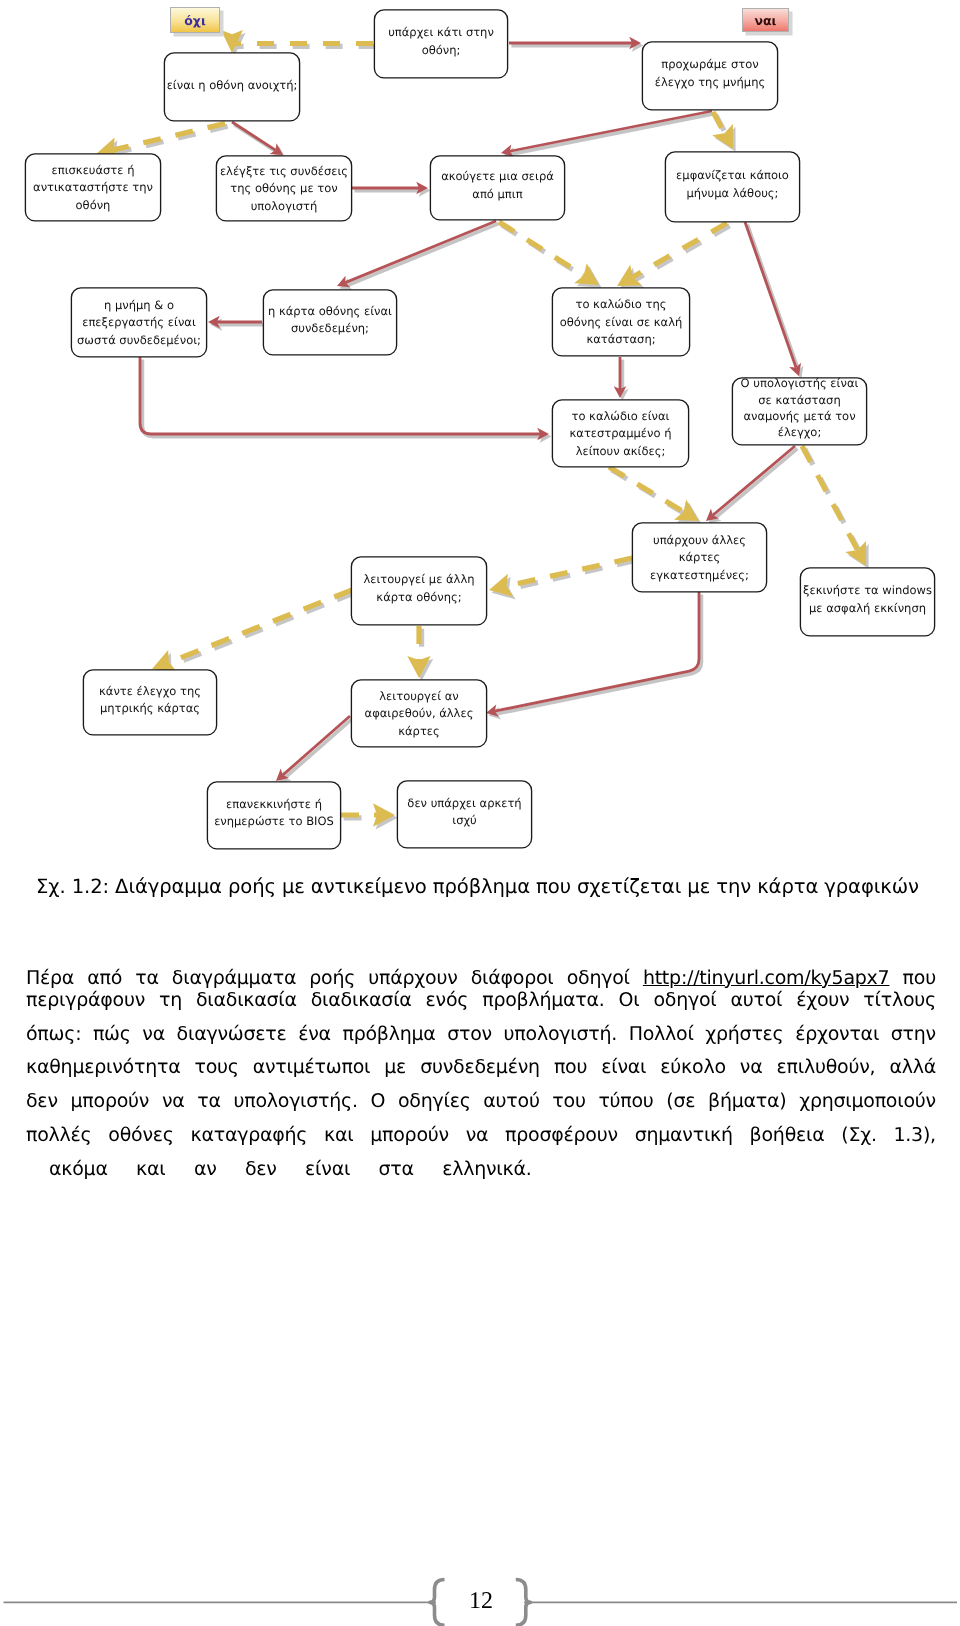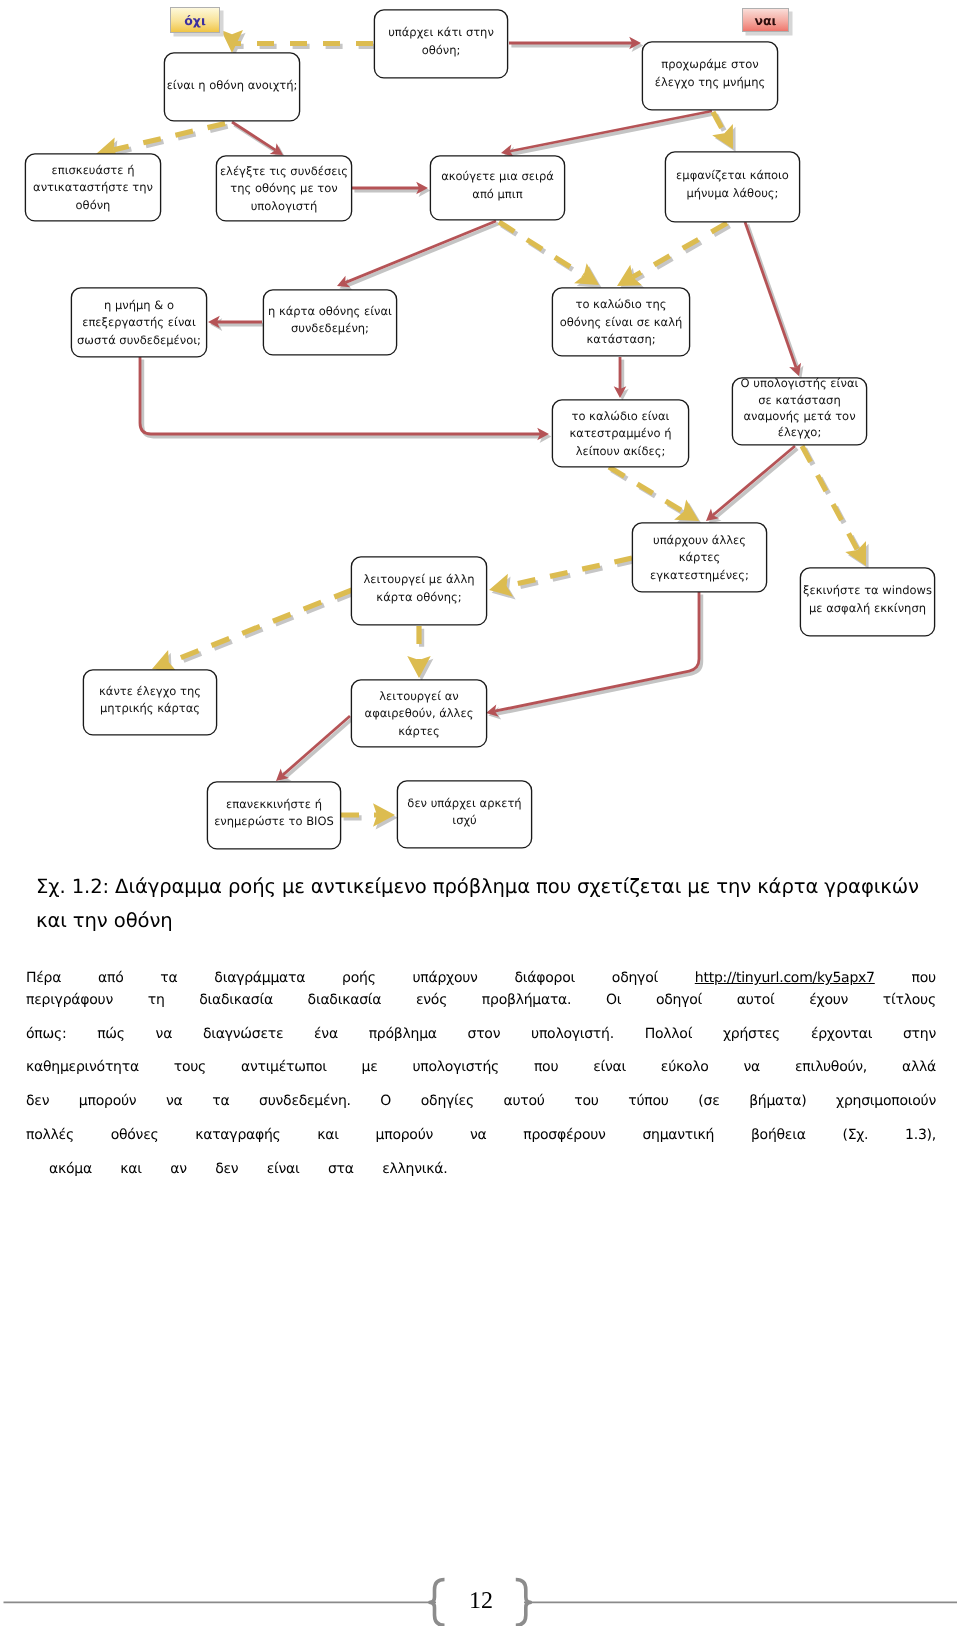--- a/index.html
+++ b/index.html
@@ -12,21 +12,21 @@
   #page{position:absolute;left:0;top:0;width:960px;height:1626px;background:#fff;}
   #figure{position:absolute;left:0;top:0;width:960px;height:866px;}
   #figure svg{display:block;}
   .nodetext{font-family:"DejaVu Sans",sans-serif;font-size:11.5px;fill:#111;text-anchor:middle;}
   .lbltext{font-family:"DejaVu Sans",sans-serif;font-size:12.5px;font-weight:bold;text-anchor:middle;}
 
   #caption{position:absolute;left:36px;top:870px;width:888px;
            font-family:"DejaVu Sans",sans-serif;font-size:19.6px;color:#000;
            line-height:34px;letter-spacing:-0.115px;}
   #para{position:absolute;left:26px;top:950px;width:910px;
-        font-family:"DejaVu Sans",sans-serif;font-size:14px;color:#000;
+        font-family:"DejaVu Sans",sans-serif;font-size:19px;color:#000;
         line-height:33.8px;letter-spacing:-0.25px;}
   #para .pl{display:flex;width:910px;justify-content:space-between;
             white-space:nowrap;height:33.8px;align-items:baseline;}
   #para .last{justify-content:flex-start;}
   #para .last > *{margin-right:5.4px;margin-left:23px;}
   #para a{color:#000;text-decoration:underline;margin-top:12px;}
   #footer{position:absolute;left:0;top:1556px;width:960px;height:70px;}
   #pagenum{position:absolute;left:0;top:1589px;width:962px;text-align:center;
            font-family:"Liberation Serif",serif;font-size:24px;color:#000;line-height:24px;}
 </style>
@@ -308,21 +308,20 @@
             <rect x="745.5" y="11.5" width="47" height="24" fill="#d6d6d6"></rect>
             <rect x="742.5" y="8.5" width="46" height="23" fill="url(#gRed)" stroke="#b0b0b0" stroke-width="1"></rect>
             <text x="765.5" y="24.6" class="lbltext" fill="#2d0d0d" font-size="12.5px" font-weight="normal">ναι</text>
           </g>
         </g>
       </svg>
   </div>
 
   <div id="caption">
     <div>Σχ. 1.2: Διάγραμμα ροής με αντικείμενο πρόβλημα που σχετίζεται με την κάρτα γραφικών</div>
-    <div>και την οθόνη</div>
   </div>
 
   <div id="para">
       <div class="pl">
         <span>Πέρα</span> 
         <span>από</span> 
         <span>τα</span> 
         <span>διαγράμματα</span> 
         <span>ροής</span> 
         <span>υπάρχουν</span> 
@@ -356,34 +355,34 @@
         <span>Πολλοί</span> 
         <span>χρήστες</span> 
         <span>έρχονται</span> 
         <span>στην</span>
       </div>
       <div class="pl">
         <span>καθημερινότητα</span> 
         <span>τους</span> 
         <span>αντιμέτωποι</span> 
         <span>με</span> 
-        <span>υπολογιστής</span> 
+        <span>συνδεδεμένη</span> 
         <span>που</span> 
         <span>είναι</span> 
         <span>εύκολο</span> 
         <span>να</span> 
         <span>επιλυθούν,</span> 
         <span>αλλά</span>
       </div>
       <div class="pl">
         <span>δεν</span> 
         <span>μπορούν</span> 
         <span>να</span> 
         <span>τα</span> 
-        <span>συνδεδεμένη.</span> 
+        <span>υπολογιστής.</span> 
         <span>Ο</span> 
         <span>οδηγίες</span> 
         <span>αυτού</span> 
         <span>του</span> 
         <span>τύπου</span> 
         <span>(σε</span> 
         <span>βήματα)</span> 
         <span>χρησιμοποιούν</span>
       </div>
       <div class="pl">

